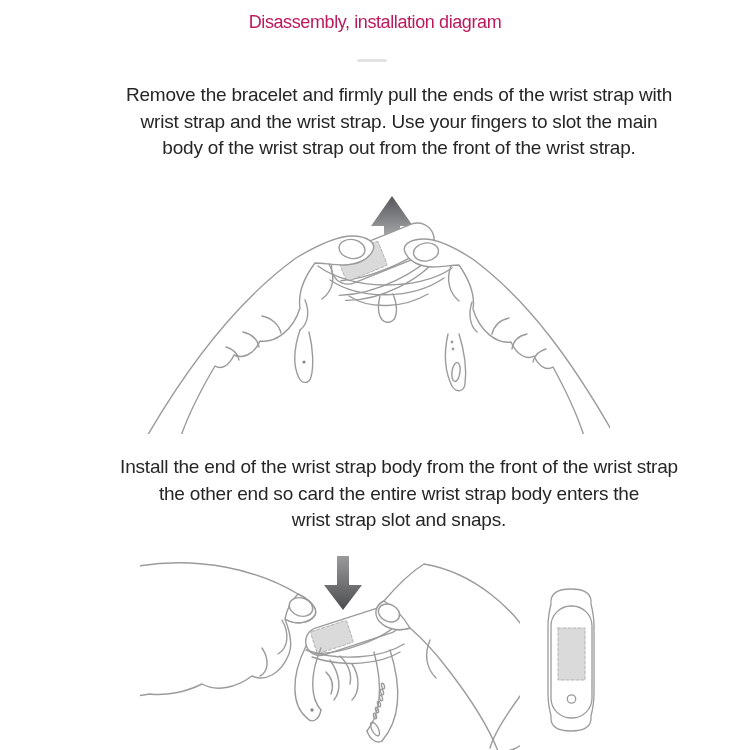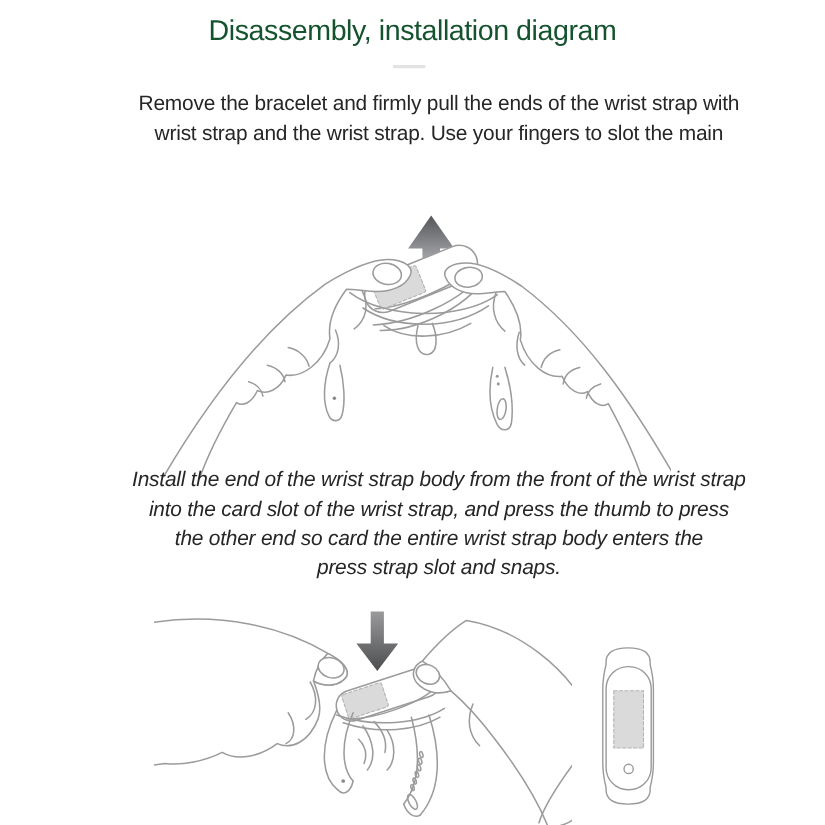--- a/index.html
+++ b/index.html
@@ -2,49 +2,50 @@
 <html><head>
 <meta charset="utf-8">
 <style>
   html,body{margin:0;padding:0;background:#fff;}
   .page{
     position:relative;width:750px;height:750px;background:#ffffff;
     font-family:"Liberation Sans",sans-serif;overflow:hidden;
   }
   .title{
     position:absolute;top:12px;left:0;right:0;text-align:center;
-    font-size:26px;font-weight:500;letter-spacing:-0.4px;color:#14532d;
+    font-size:18px;font-weight:500;letter-spacing:-0.4px;color:#be185d;
   }
   .title-divider{
     position:absolute;top:59px;left:357px;width:30px;height:3px;
     background:#e3e3e3;border-radius:2px;
   }
   .para{
     position:absolute;left:0;right:0;text-align:center;
     color:#262626;font-size:19px;line-height:26.5px;letter-spacing:-0.2px;margin-left:48px;
   }
   .para .ln{white-space:nowrap;}
   .para1{top:82px;}
-  .para2{top:424px;font-style:italic;}
+  .para2{top:454px;}
   svg{position:absolute;display:block;}
   .illus1{top:195px;left:140px;}
   .illus2{top:550px;left:140px;}
   .bandview{top:580px;left:538px;}
 </style>
 </head>
 <body>
 
 <div class="page">
 
   <div class="title">Disassembly, installation diagram</div>
   <div class="title-divider"></div>
 
   <div class="para para1">
     <div class="ln">Remove the bracelet and firmly pull the ends of the wrist strap with</div>
     <div class="ln">wrist strap and the wrist strap. Use your fingers to slot the main</div>
+    <div class="ln">body of the wrist strap out from the front of the wrist strap.</div>
   </div>
 
   <svg class="illus1" width="470" height="239" viewBox="140 195 470 239" xmlns="http://www.w3.org/2000/svg">
     <defs>
       <linearGradient id="gradUp" gradientUnits="userSpaceOnUse" x1="0" y1="196" x2="0" y2="262">
         <stop offset="0" stop-color="#55565a"></stop>
         <stop offset="0.5" stop-color="#97989b"></stop>
         <stop offset="1" stop-color="#e9e9e9"></stop>
       </linearGradient>
     </defs>
@@ -103,23 +104,22 @@
         <path d="M472,302 C468,314 470,326 477,332"></path>
         <path d="M509,318 C500,320 494,326 492,334"></path>
         <path d="M527,334 C518,336 513,342 512,349"></path>
         <path d="M546,349 C539,351 534,356 533,362"></path>
       </g>
     </g>
   </svg>
 
   <div class="para para2">
     <div class="ln">Install the end of the wrist strap body from the front of the wrist strap</div>
-    <div class="ln">into the card slot of the wrist strap, and press the thumb to press</div>
     <div class="ln">the other end so card the entire wrist strap body enters the</div>
-    <div class="ln">press strap slot and snaps.</div>
+    <div class="ln">wrist strap slot and snaps.</div>
   </div>
 
   <svg class="illus2" width="380" height="200" viewBox="140 550 380 200" xmlns="http://www.w3.org/2000/svg">
     <defs>
       <linearGradient id="gradDown" gradientUnits="userSpaceOnUse" x1="0" y1="556" x2="0" y2="610">
         <stop offset="0" stop-color="#9a9a9c"></stop>
         <stop offset="1" stop-color="#4c4d4f"></stop>
       </linearGradient>
     </defs>
     <g stroke="#9b9b9b" stroke-width="1.4" fill="none" stroke-linecap="round" stroke-linejoin="round">

